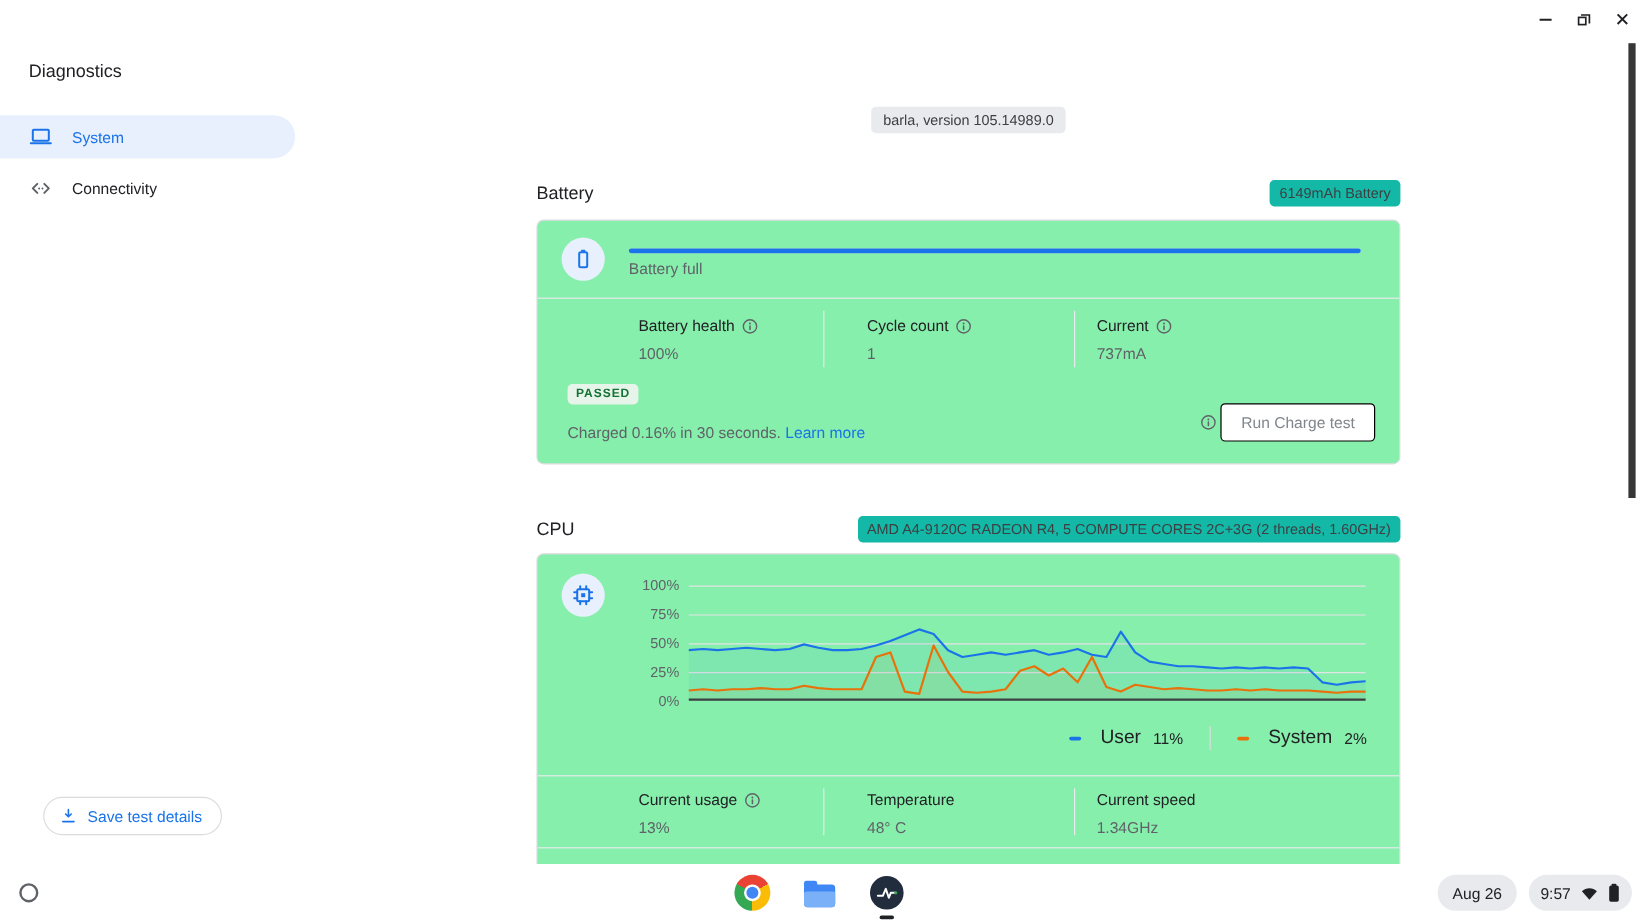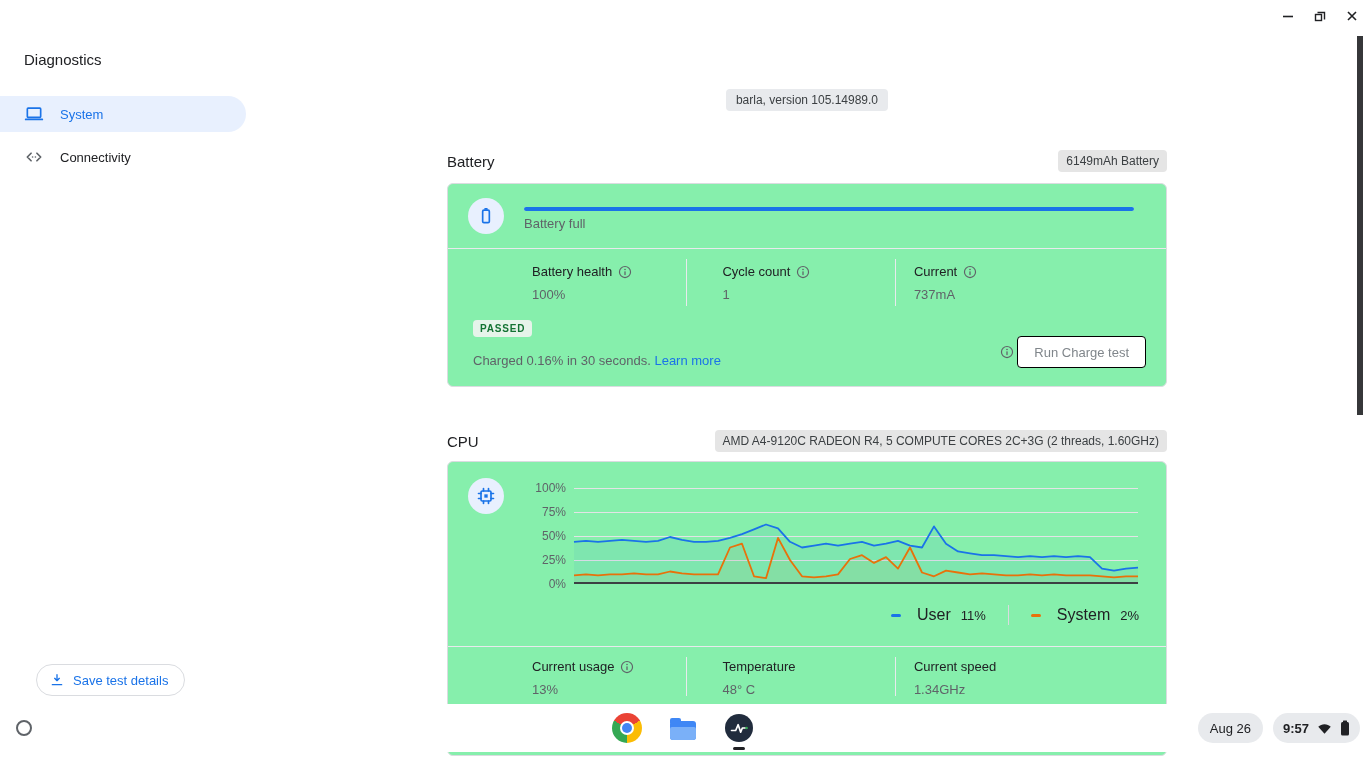--- a/index.html
+++ b/index.html
@@ -29,21 +29,21 @@
 
   
   .main { position:absolute; left:447px; top:0; width:720px; }
   .chip-row { position:absolute; top:89px; width:100%; text-align:center; }
   .chip { display:inline-block; background:#e8eaed; color:#3c4043; font-size:12px; padding:4px 10px; border-radius:4px; }
 
   .section-header { position:absolute; width:100%; display:flex; justify-content:space-between; align-items:center; height:22px; }
   .sh-battery { top:150px; }
   .sh-cpu { top:430px; }
   .section-title { font-size:15px; font-weight:500; color:#202124; }
-  .section-badge { background:#e5e5e5; color:#3c4043; font-size:12px; padding:4px 8px; border-radius:4px; white-space:nowrap;text-align:center; }
+  .section-badge { background:#14b8a6; color:#3c4043; font-size:12px; padding:4px 8px; border-radius:4px; white-space:nowrap;text-align:center; }
 
   .card { position:absolute; left:0; width:720px; background:#86efac; border:1px solid #dadce0; border-radius:6px; }
   .card-battery { top:183px; height:204px; }
   .card-cpu { top:461px; height:295px; }
 
   .icon-circle { position:absolute; left:20px; width:36px; height:36px; border-radius:50%; background:#e8f0fe;
     display:flex; align-items:center; justify-content:center; }
 
   
   .charge-bar { position:absolute; left:76px; right:32px; top:23px; height:4px; border-radius:2px; background:#e8eaed; }
@@ -79,21 +79,21 @@
   .ytick { position:absolute; left:8px; width:110px; text-align:right; font-size:12px; color:#5f6368; }
   .chart-svg { position:absolute; left:126px; top:26px; overflow:visible; }
   .legend { position:absolute; top:143px; right:27px; height:20px; display:flex; align-items:center; }
   .legend-dash { width:10px; height:3px; border-radius:1.5px; margin-right:16px; background:#999; }
   .legend-name { margin-right:10px; font-size:16px; color:#202124; }
   .legend-value { font-size:13px; color:#202124; }
   .legend-divider { width:1px; height:20px; background:#dadce0; margin:0 22px; }
   .row-stub { position:absolute; left:0; right:0; top:244px; border-top:1px solid #e8eaed; height:20px; }
 
   
-  .shelf { position:absolute; left:0; bottom:16px; width:100%; height:48px; background:#ffffff; z-index:40; }
+  .shelf { position:absolute; left:0; bottom:0; width:100%; height:48px; background:#ffffff; z-index:40; }
   .launcher-btn { position:absolute; left:8px; top:8px; width:32px; height:32px; border:none; background:none;
     display:flex; align-items:center; justify-content:center; cursor:pointer; }
   .launcher-ring { width:16px; height:16px; border:2.5px solid #5f6368; border-radius:50%; }
   .shelf-apps { position:absolute; left:50%; top:8px; transform:translateX(-50%); display:flex; gap:24px; }
   .shelf-app { width:32px; height:32px; border:none; background:none; display:flex; align-items:center; justify-content:center;
     position:relative; cursor:pointer; }
   .active-dot { position:absolute; left:50%; transform:translateX(-50%); bottom:-6px; width:12px; height:3px;
     border-radius:1.5px; background:#202124; }
 
   .chrome-icon { width:30px; height:30px; border-radius:50%; position:relative;
@@ -104,21 +104,21 @@
   .files-icon { width:26px; height:19px; background:#3f87f5; border-radius:3px; position:relative; margin-top:4px; }
   .files-icon::before { content:""; position:absolute; top:-3px; left:0; width:11px; height:5px; background:#3f87f5; border-radius:2px 2px 0 0; }
   .files-icon::after { content:""; position:absolute; left:0; right:0; bottom:0; height:13px; background:#7ab0f8; border-radius:2px 2px 3px 3px; }
 
   .diag-icon { width:28px; height:28px; border-radius:50%; background:#212c3d; display:flex; align-items:center; justify-content:center; }
 
   .shelf-status { position:absolute; right:6px; top:9px; display:flex; gap:10px; align-items:center; }
   .date-pill { height:30px; display:flex; align-items:center; padding:0 12px; background:#e8eaed; border-radius:15px;
     font-size:13px; color:#202124; border:none; cursor:pointer; }
   .tray-pill { height:30px; display:flex; align-items:center; gap:8px; padding:0 10px; background:#e8eaed; border-radius:15px;
-    font-size:13px; color:#202124; border:none; cursor:pointer;font-weight:bold; }
+    font-size:13px; color:#202124; border:none; cursor:pointer; }
 
   
   .scrollbar-thumb { position:absolute; right:3px; top:36px; width:6px; height:379px; background:#202124; opacity:0.9; z-index:60; cursor:pointer; }
 </style>
 </head>
 <body>
 
 <div class="window-controls">
   <button class="wc-btn">
     <svg width="16" height="16" viewBox="0 0 16 16">

